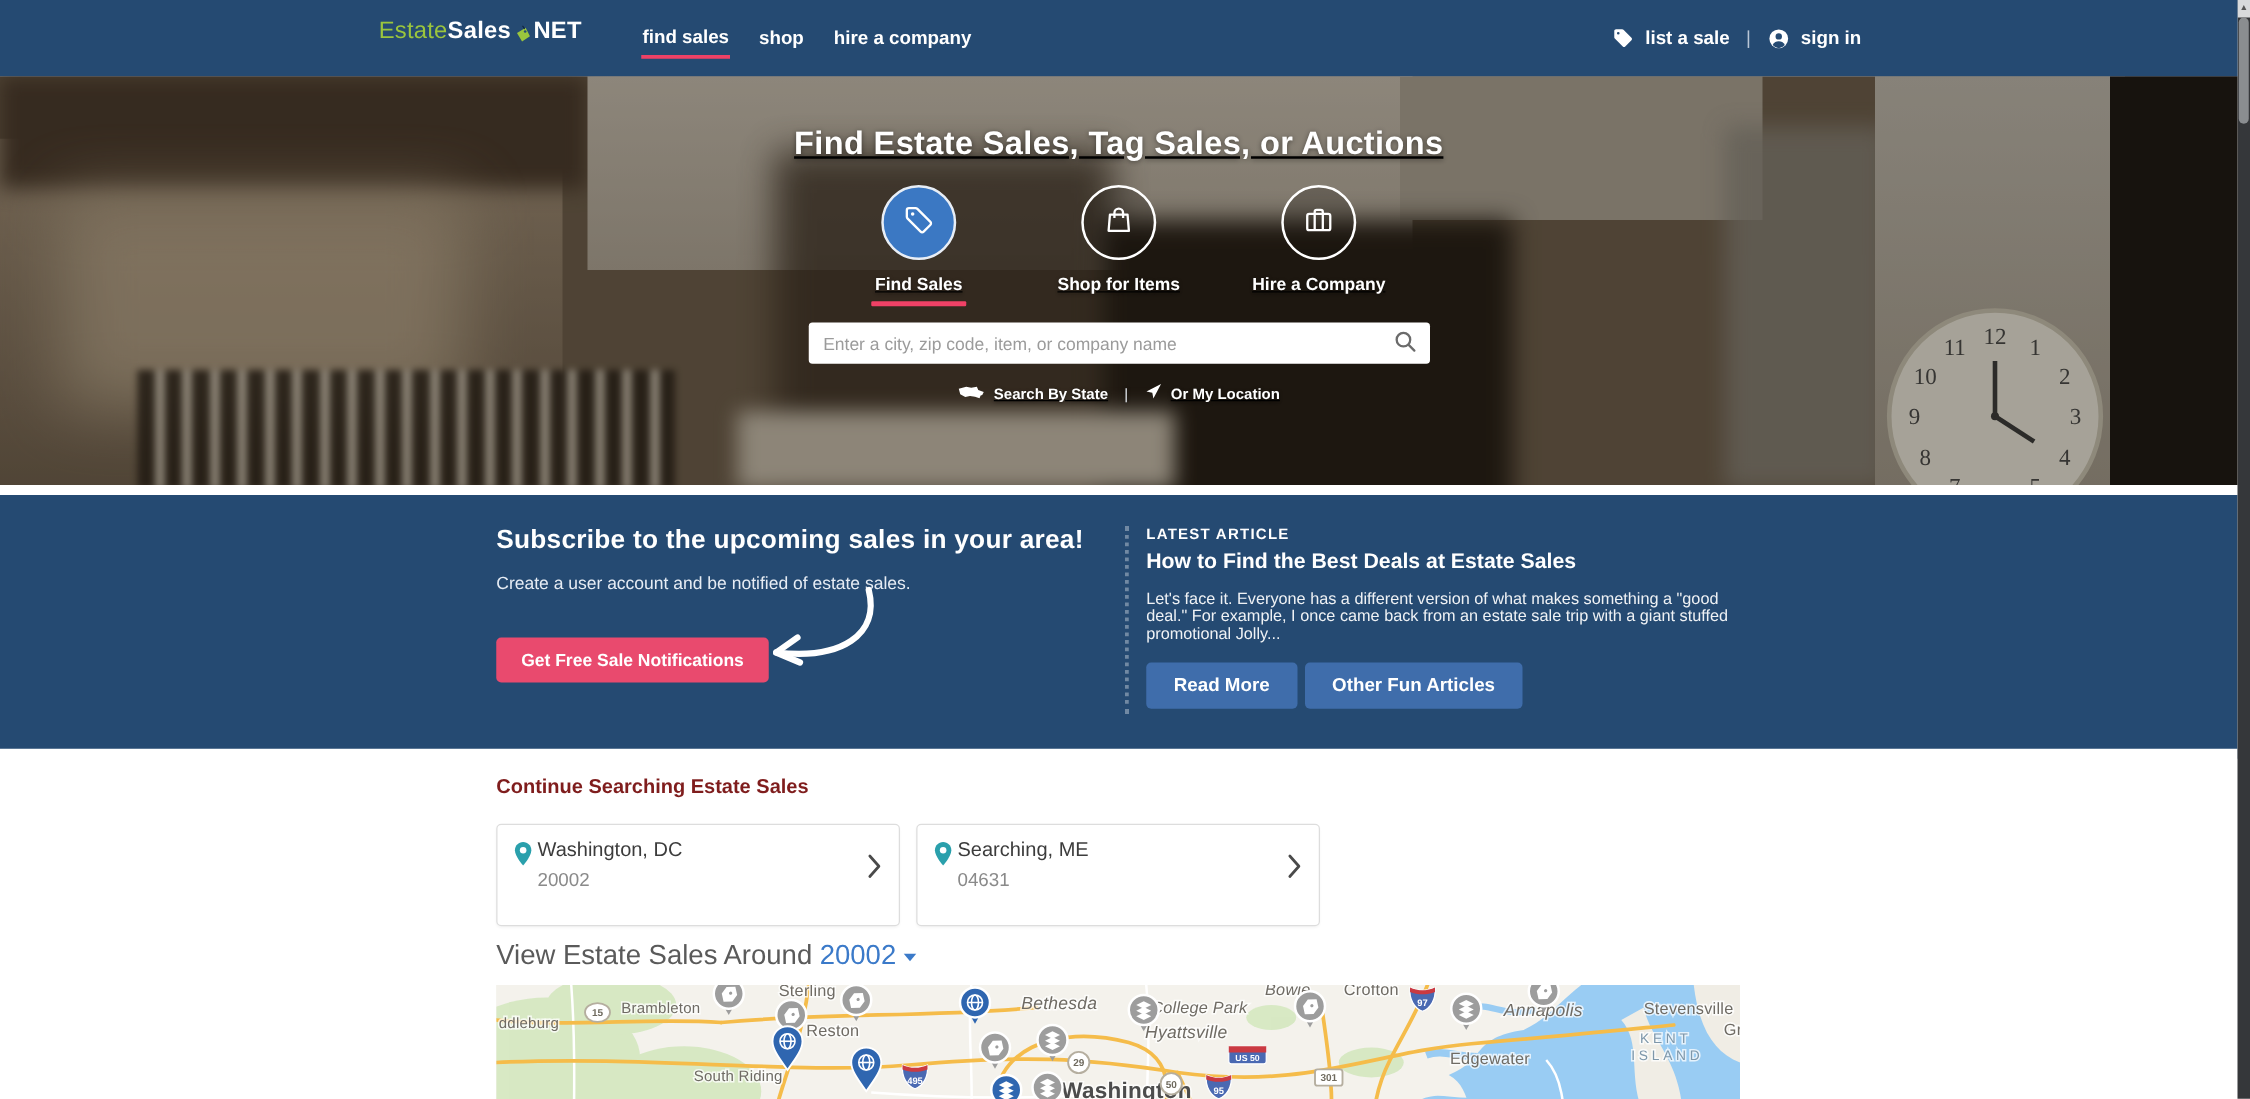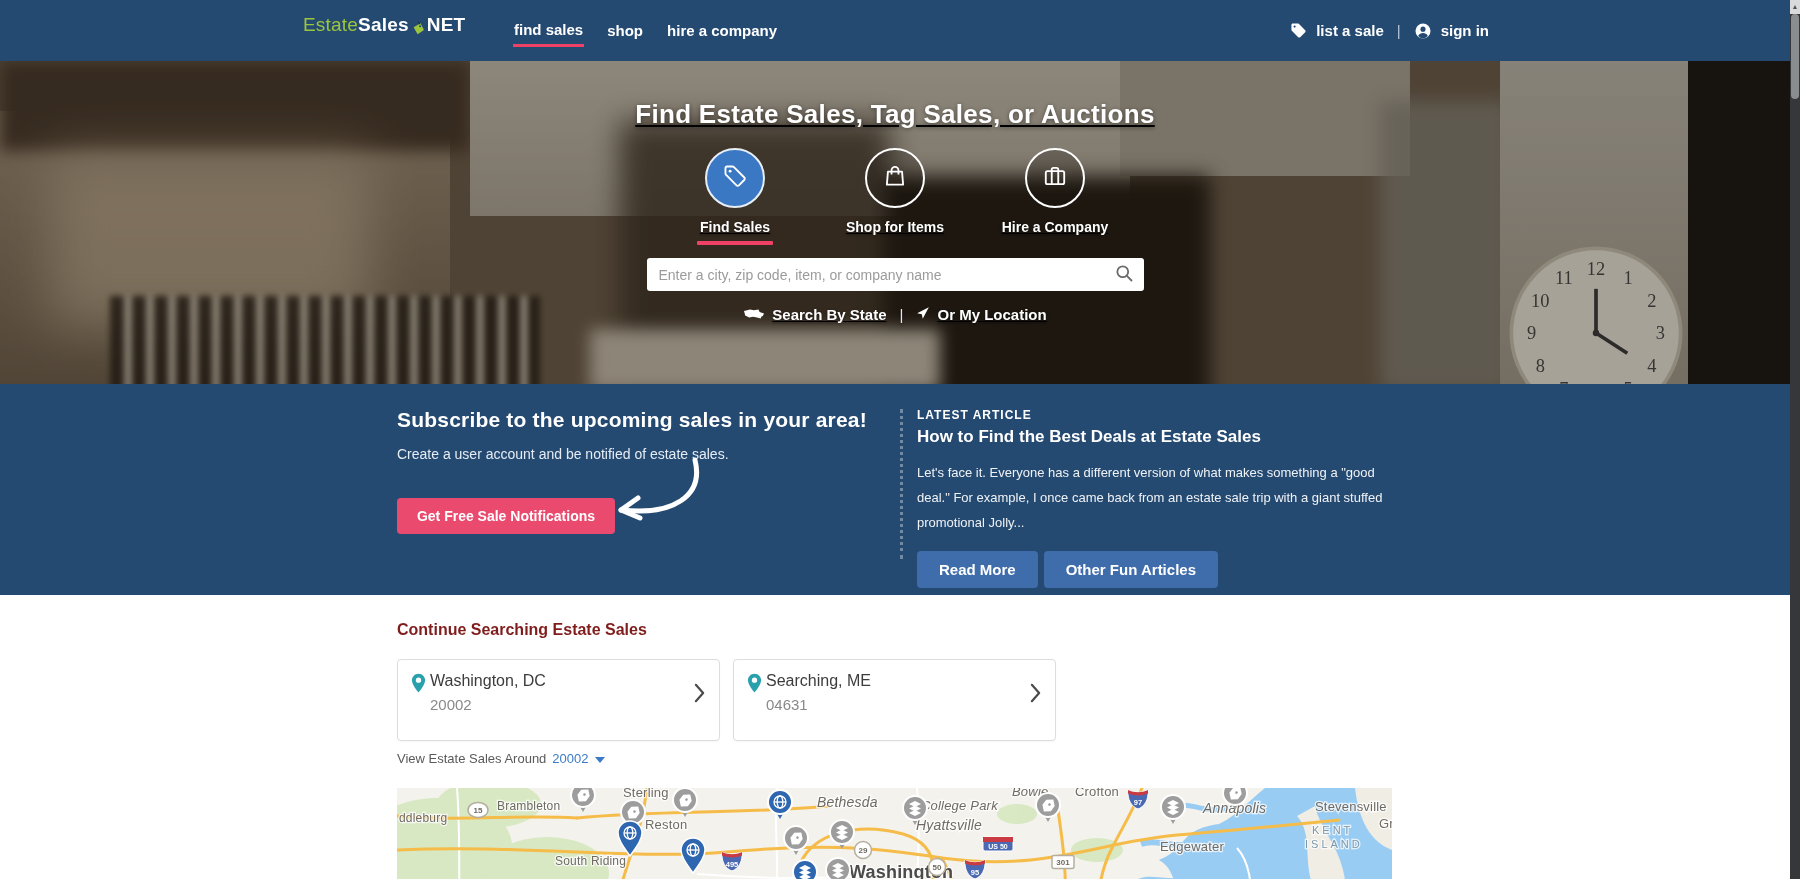--- a/index.html
+++ b/index.html
@@ -50,54 +50,54 @@
                 align-items:center; justify-content:center; background:rgba(20,16,12,.25); }
   .hero-tab.active .tab-circle { background:#3b78c3; border-color:#e8eef6; }
   .tab-label { margin-top:11px; color:#fff; font-size:14px; font-weight:600; text-shadow:0 1px 3px rgba(0,0,0,.5); }
   .tab-underline { width:76px; height:4px; background:#ef4166; border-radius:1px; margin-top:6px; visibility:hidden; }
   .hero-tab.active .tab-underline { visibility:visible; }
   .search-wrap { position:relative; margin-top:13px; width:497px; }
   .search-input { width:497px; height:33px; border:none; border-radius:3px; background:#fff; padding:0 40px 0 12px;
                   font-size:14px; color:#7f1d1d; font-family:"Liberation Sans",sans-serif; }
   .search-input::placeholder { color:#9b9b9b; }
   .search-btn { position:absolute; right:6px; top:4px; width:28px; height:25px; background:none; border:none; cursor:pointer; }
-  .state-row { margin-top:15px; display:flex; align-items:center; gap:9px; color:#fff; font-size:15px; font-weight:700;
+  .state-row { margin-top:15px; display:flex; align-items:center; gap:9px; color:#fff; font-size:12px; font-weight:700;
                text-shadow:0 1px 3px rgba(0,0,0,.55); }
   .state-row a { color:#fff; text-decoration:none; cursor:pointer; display:flex; align-items:center; gap:7px; }
   .state-sep { font-weight:400; color:#e3e8ee; padding:0 4px; }
 
   
-  .subscribe { position:absolute; left:0; top:384px; width:1790px; height:211px; background:#254a72; }
+  .subscribe { position:absolute; left:0; top:396px; width:1790px; height:211px; background:#254a72; }
   .sub-left { position:absolute; left:397px; top:0; width:430px; }
   .sub-heading { margin-top:24px; color:#fff; font-size:21px; font-weight:600; letter-spacing:.2px; white-space:nowrap; }
   .sub-text { margin-top:14px; color:#e6ecf4; font-size:14px; }
   .sub-cta { position:absolute; left:0; top:114px; width:218px; height:36px; background:#e94a6e; color:#fff;
              border:none; border-radius:4px; font-size:14px; font-weight:600; cursor:pointer;
              font-family:"Liberation Sans",sans-serif; }
   .sub-arrow { position:absolute; left:605px; top:70px; }
   .sub-divider { position:absolute; left:900px; top:25px; height:150px; border-left:3px dotted rgba(255,255,255,.35); }
   .sub-right { position:absolute; left:917px; top:0; width:482px; }
   .art-eyebrow { margin-top:24px; color:#fff; font-size:12px; font-weight:700; letter-spacing:1px; }
   .art-title { margin-top:5px; color:#fff; font-size:17px; font-weight:600; }
-  .art-excerpt { margin-top:13px; color:rgba(255,255,255,.93); font-size:13px; line-height:25px; }
+  .art-excerpt { margin-top:13px; color:rgba(255,255,255,.93); font-size:13px; line-height:14px; }
   .art-buttons { margin-top:16px; display:flex; gap:6px; }
   .art-btn { height:37px; padding:0 22px; background:#3f6dab; color:#fff; border:none; border-radius:4px;
              font-size:15px; font-weight:600; cursor:pointer; font-family:"Liberation Sans",sans-serif; }
 
   
   .main { position:absolute; left:0; top:599px; width:1790px; height:280px; background:#fff; }
   .continue-heading { position:absolute; left:397px; top:22px; font-size:16px; font-weight:600; color:#7f1d1d; }
   .cards { position:absolute; left:397px; top:60px; display:flex; gap:13px; }
   .loc-card { width:323px; height:82px; background:#fff; border:1px solid #ddd; border-radius:4px; position:relative;
               cursor:pointer; box-shadow:0 1px 2px rgba(0,0,0,.04); }
   .loc-pin { position:absolute; left:13px; top:13px; }
   .loc-city { position:absolute; left:32px; top:12px; font-size:16px; color:#3c3c3c; }
   .loc-zip  { position:absolute; left:32px; top:36px; font-size:15px; color:#8a8a8a; }
   .loc-chevron { position:absolute; right:14px; top:23px; }
-  .view-around { position:absolute; left:397px; top:152px; font-size:13px; color:#5a5a5a; display:flex; align-items:flex-start; }
+  .view-around { position:absolute; left:397px; top:152px; font-size:22px; color:#5a5a5a; display:flex; align-items:flex-start; }
   .view-zip { color:#3b7ac9; margin-left:6px; cursor:pointer; display:flex; align-items:center; }
   .view-caret { width:0; height:0; border-left:5px solid transparent; border-right:5px solid transparent;
                 border-top:6px solid #3b7ac9; margin-left:6px; margin-top:3px; }
   .map-wrap { position:absolute; left:397px; top:189px; width:995px; height:200px; overflow:hidden; cursor:grab; background:#f4f2ec; }
   .map-wrap svg text { font-family:"Liberation Sans",sans-serif; }
 
   
   .scrollbar { position:absolute; right:0; top:0; width:10px; height:879px; background:#35373a; cursor:pointer; }
   .scroll-btn { position:absolute; top:0; left:0; width:10px; height:14px; background:#d8dadc; color:#555; font-size:7px;
                 text-align:center; line-height:14px; }

